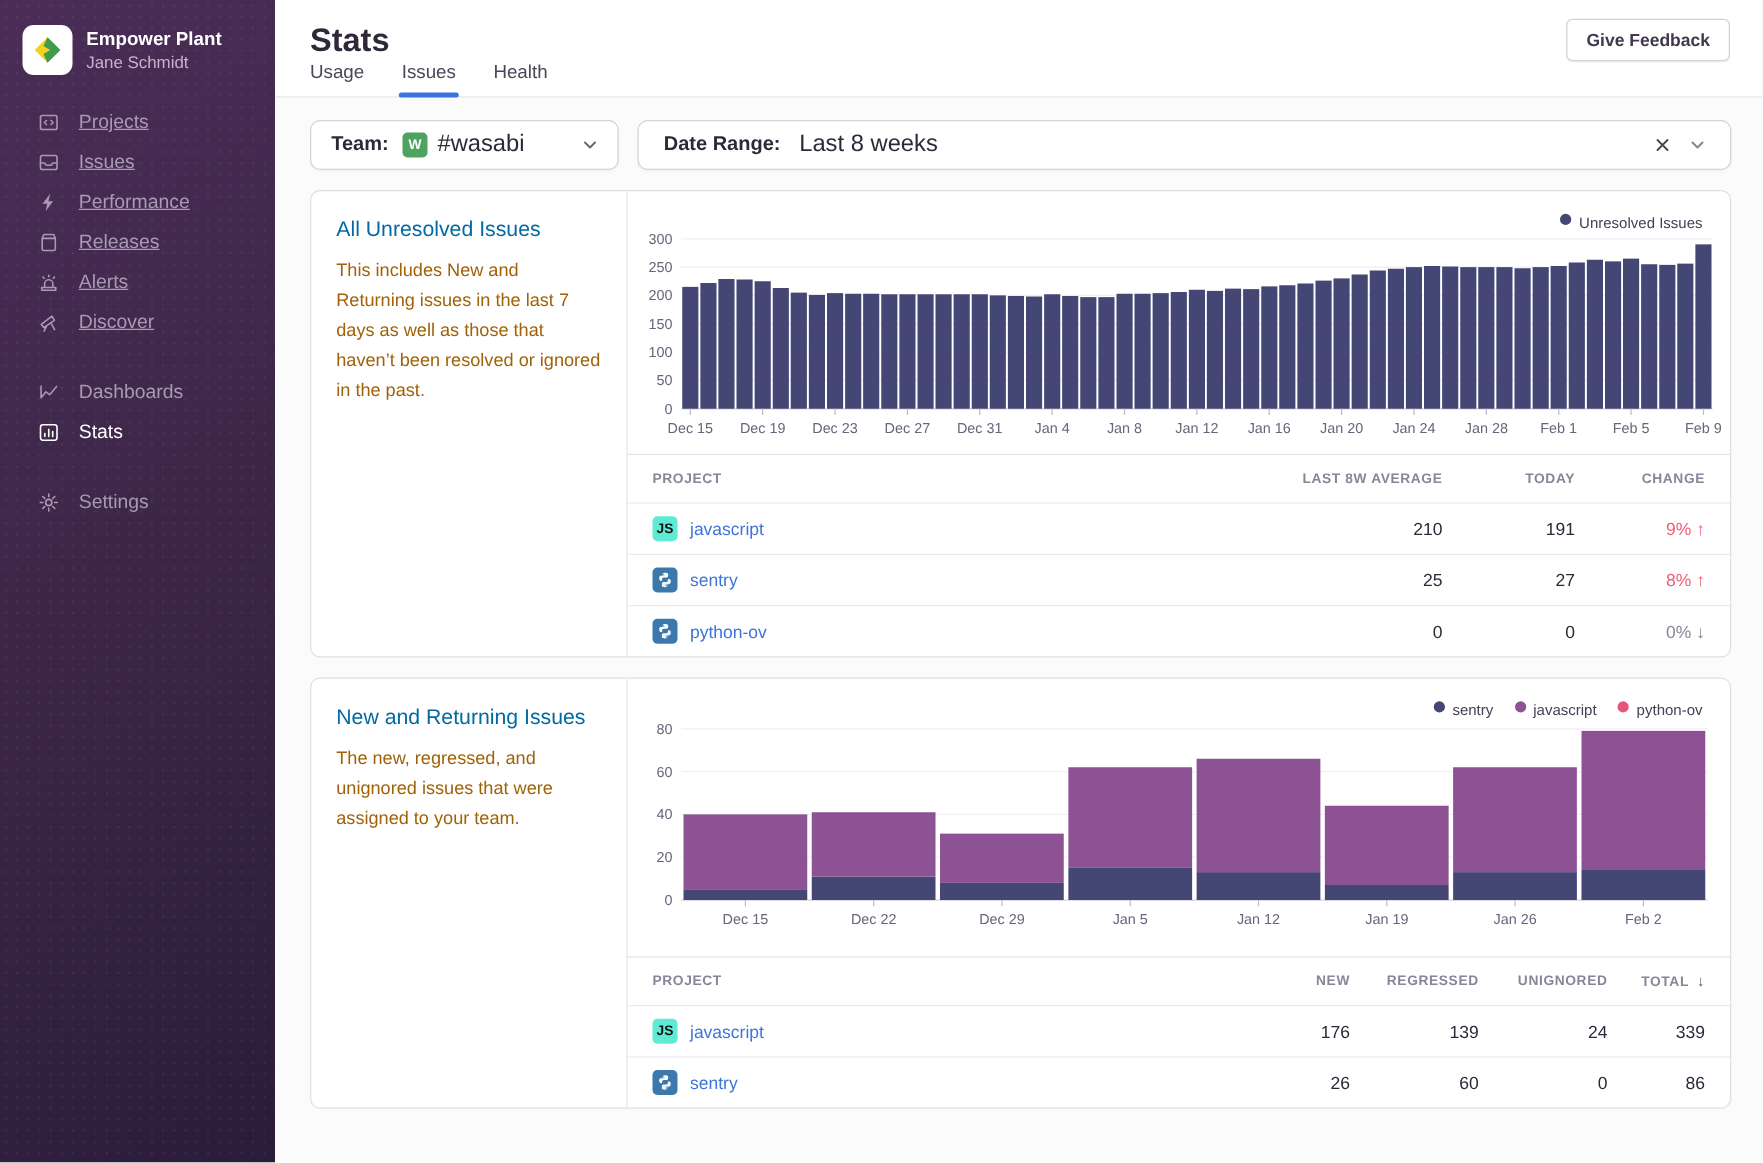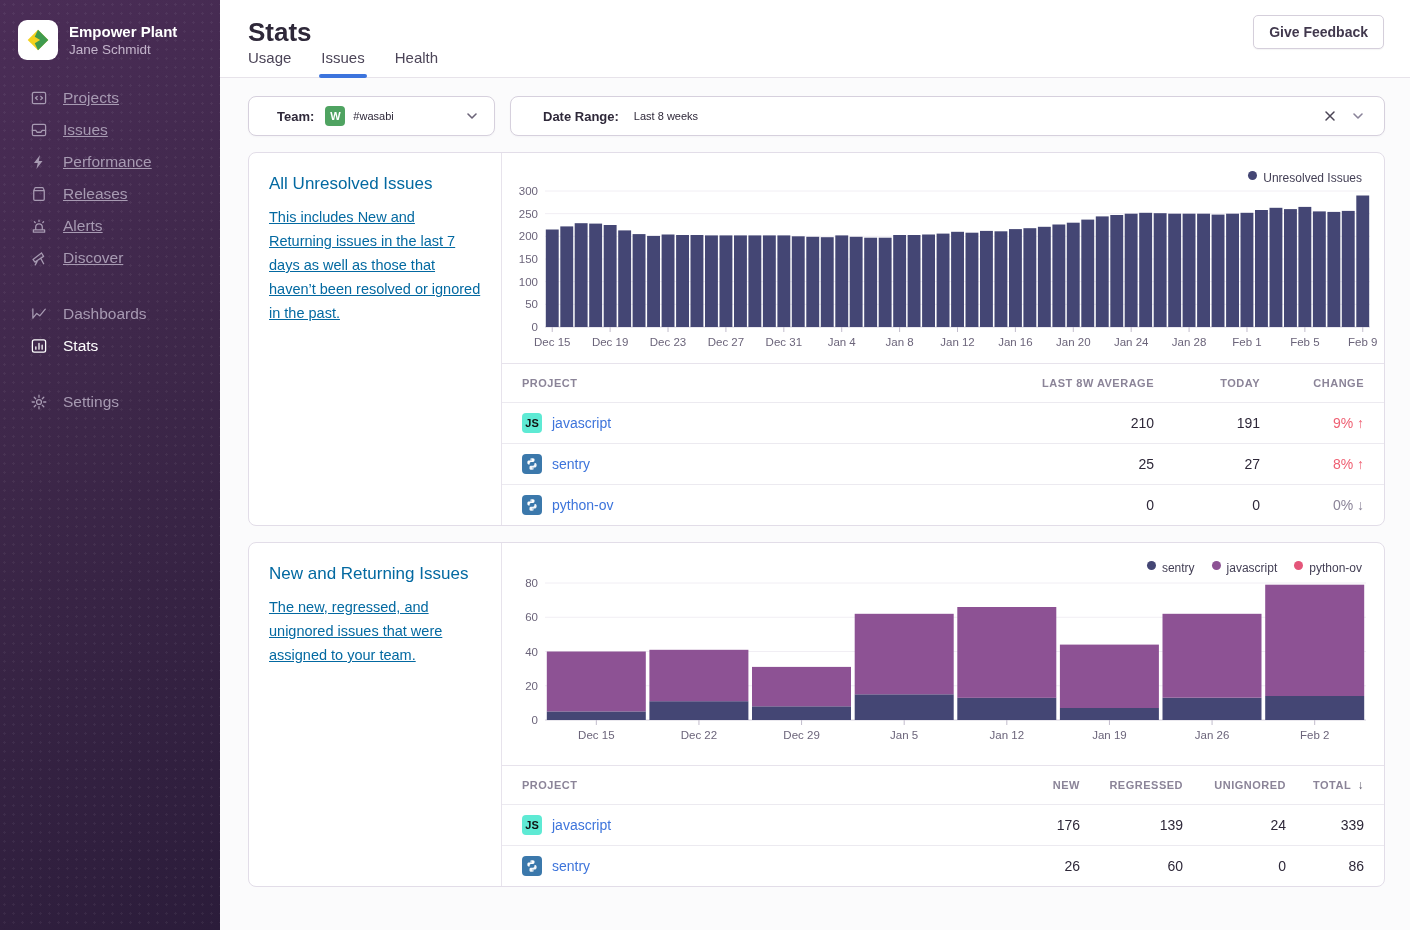--- a/index.html
+++ b/index.html
@@ -50,36 +50,36 @@
     height:4px; background:#3c74dd; border-radius:2px; }
 
   .content { padding:18px 25px 0 28px; }
 
   
   .filters { display:flex; gap:15px; }
   .filter { background:#fff; border:1px solid #d6d0dd; border-radius:8px; height:40px;
     display:flex; align-items:center; cursor:pointer; box-shadow:0 1px 2px rgba(43,34,51,.03); }
   .filter-team { width:247px; padding:0 14px 0 16px; }
   .filter-date { flex:1; padding:0 18px 0 20px; }
-  .flabel { font-weight:bold; font-size:13px; color:#2e2839; white-space:nowrap;margin-left:12px; }
+  .flabel { font-weight:bold; font-size:16px; color:#2e2839; white-space:nowrap; }
   .team-avatar { width:20px; height:20px; border-radius:4px; background:#4fa361; color:#fff;
     font-size:11px; font-weight:bold; display:flex; align-items:center; justify-content:center;
     margin:0 8px 0 11px; }
-  .fvalue { font-size:11px; color:#2e2839; }
+  .fvalue { font-size:19px; color:#2e2839; }
   .filter-date .fvalue { margin-left:15px; }
   .spacer { margin-left:auto; }
   .icon16 { width:16px; height:16px; fill:none; stroke-linecap:round; stroke-linejoin:round; }
   .date-actions { margin-left:auto; display:flex; align-items:center; gap:12px; }
 
   
   .panel { background:#fff; border:1px solid #e2dde8; border-radius:8px; margin-top:16px;
     display:flex; overflow:hidden; }
   .panel-side { width:253px; flex-shrink:0; border-right:1px solid #e7e3ec; padding:21px 20px; }
   .panel-side h2 { margin:0 0 11px; font-size:17px; font-weight:400; color:#0369a1; }
-  .panel-side p { margin:0; font-size:14.5px; line-height:24px; color:#0369a1;text-decoration:underline; }
+  .panel-side p { margin:0; font-size:14.5px; line-height:24px; color:#a16207; }
   .panel-main { flex:1; min-width:0; }
   .chart { position:relative; }
   #chart-0 { height:210px; }
   #chart-1 { height:222px; }
   .legend { position:absolute; top:18px; right:22px; display:flex; gap:17px; align-items:center;
     font-size:12px; color:#433f55; }
   .legend-item { display:flex; align-items:flex-start; cursor:pointer; }
   .dot { width:9px; height:9px; border-radius:50%; display:inline-block; margin-right:6px; }
   text.ax { font-size:11.5px; fill:#6b647a; font-family:"Liberation Sans", sans-serif; }
 

